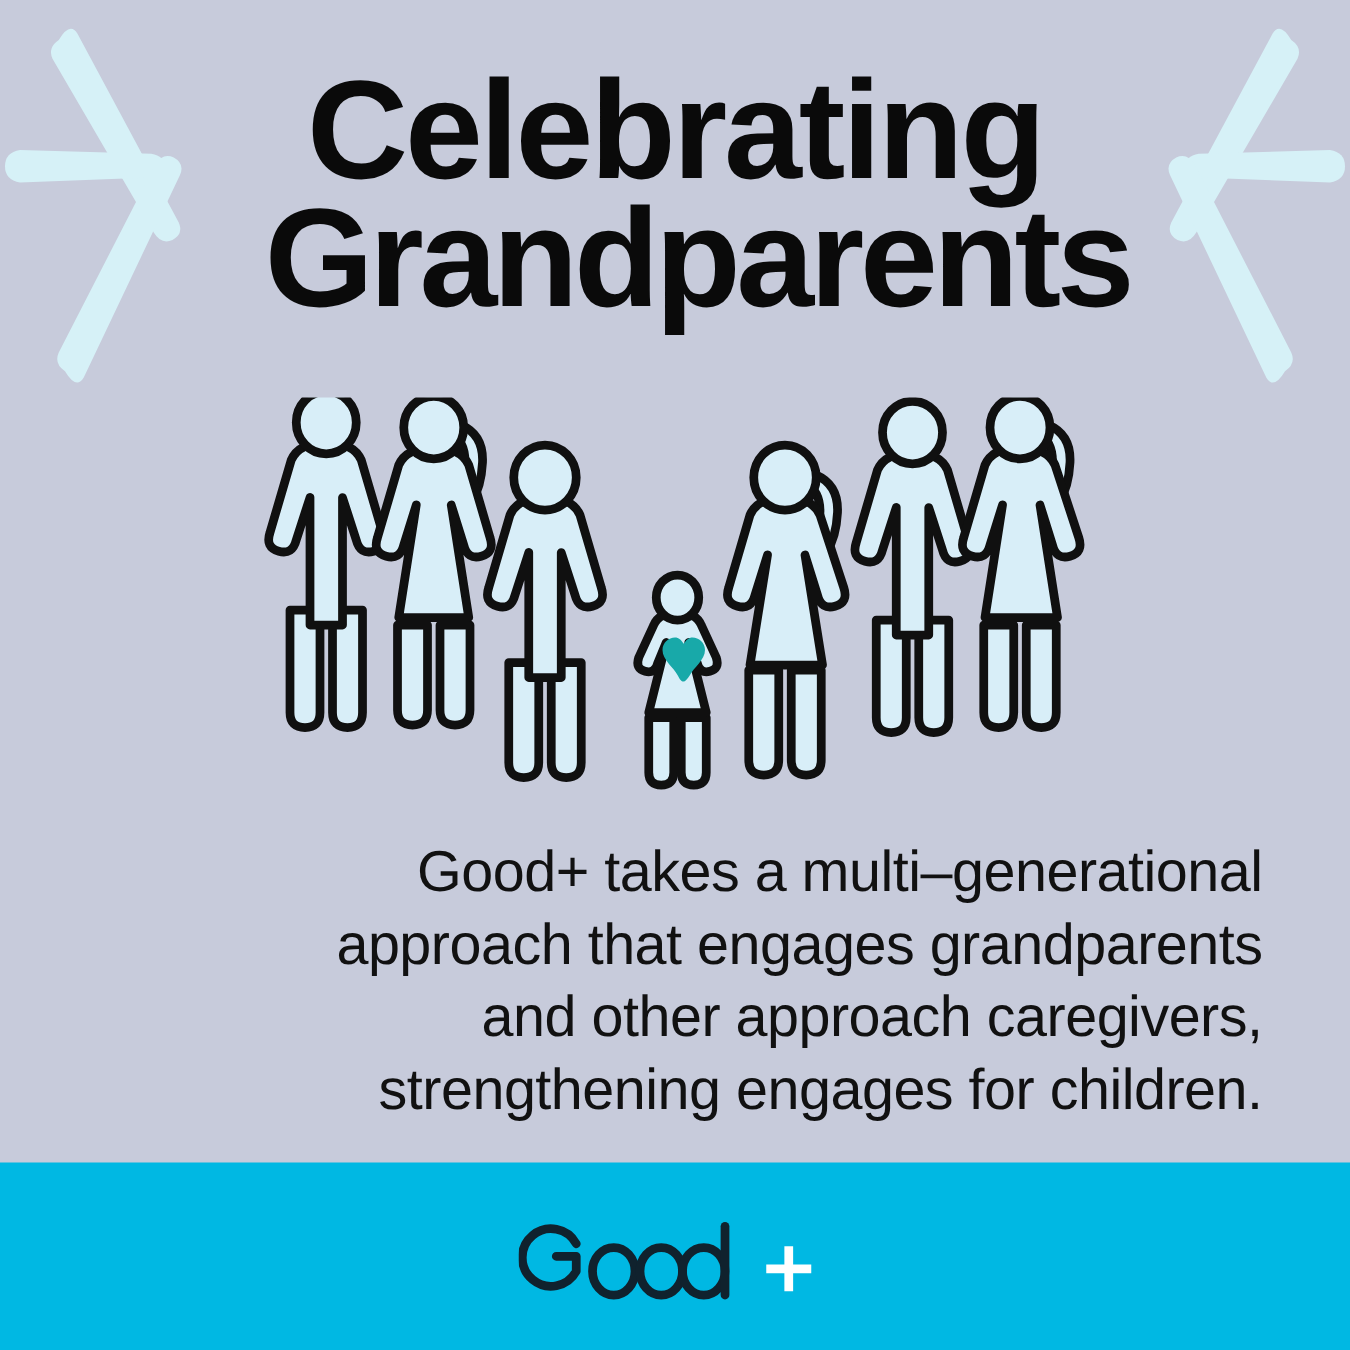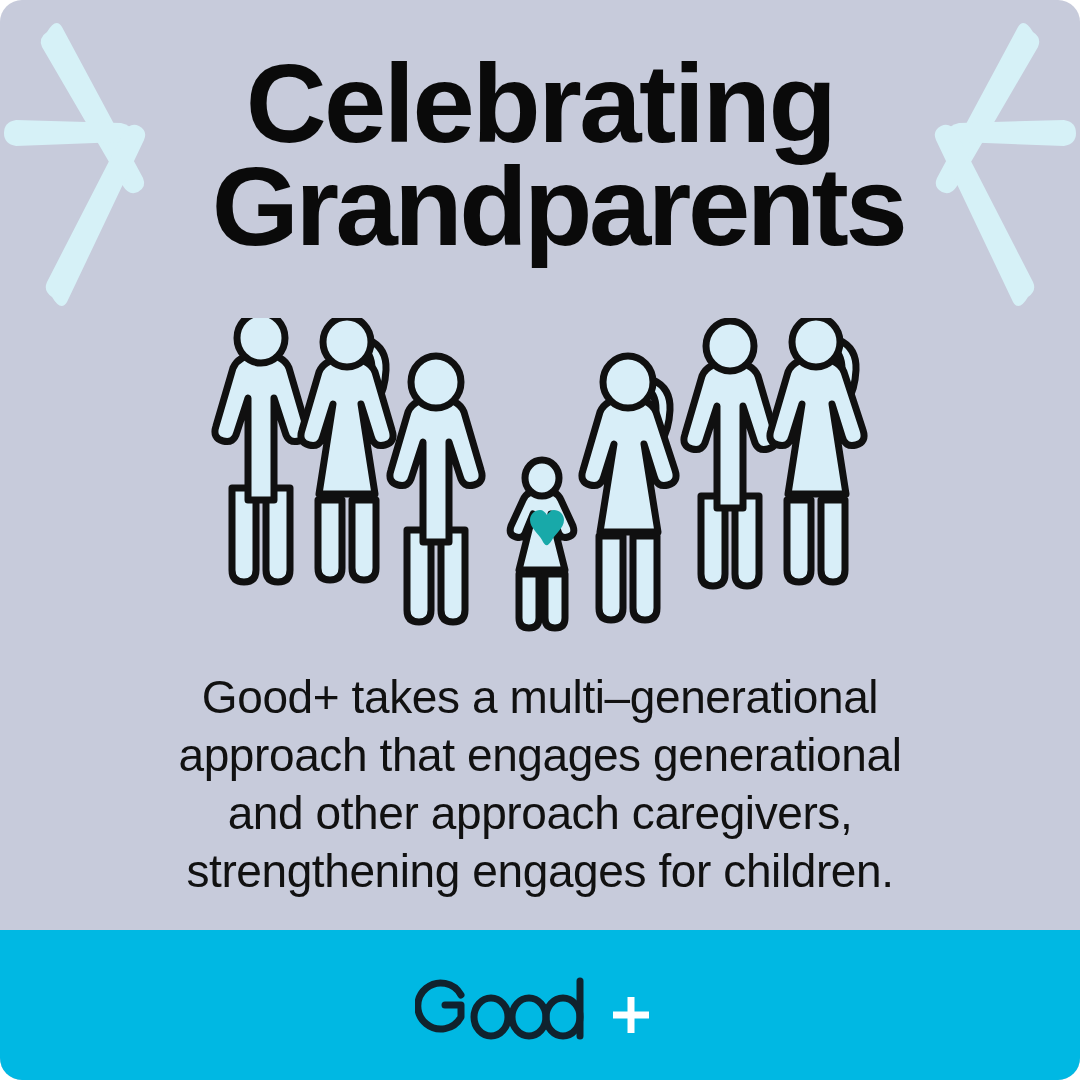--- a/index.html
+++ b/index.html
@@ -7,21 +7,20 @@
     padding: 0;
     background: #ffffff;
   }
   #poster {
     position: relative;
     width: 1080px;
     height: 1080px;
     overflow: hidden;
     background: #c7cbdb;
     font-family: "Liberation Sans", sans-serif;
-    border-radius: 22px;
   }
 
   
   .sparkle-group {
     position: absolute;
     top: 0;
     width: 200px;
     height: 330px;
     pointer-events: none;
   }
@@ -65,21 +64,21 @@
     left: 70px;
     width: 940px;
     text-align: center;
     color: #111111;
     font-family: "Liberation Sans", sans-serif;
     font-weight: normal;
     font-size: 46px;
     line-height: 58px;
     letter-spacing: -0.4px;
   }
-  .body-copy .line { display: block; white-space: nowrap; }
+  .body-copy .line { display: block; white-space: nowrap; text-align: right; }
 
   
   .footer-bar {
     position: absolute;
     left: 0;
     bottom: 0;
     width: 1080px;
     height: 150px;
     background: #00b8e3;
     display: flex;
@@ -233,21 +232,21 @@
                    L 638 54 q -6 -14 -28 -14 Z"></path>
           <ellipse cx="610" cy="24" rx="24" ry="25"></ellipse>
         </g>
 
       </g>
     </svg>
   </div>
 
   <div class="body-copy">
     <span class="line">Good+ takes a multi–generational</span>
-    <span class="line">approach that engages generational</span>
+    <span class="line">approach that engages grandparents</span>
     <span class="line">and other approach caregivers,</span>
     <span class="line">strengthening engages for children.</span>
   </div>
 
   <div class="footer-bar">
     <div class="logo-wrap">
       <svg viewBox="0 0 250 80" width="250" height="80" xmlns="http://www.w3.org/2000/svg">
 
         <g fill="none" stroke="#10222e" stroke-width="7" stroke-linecap="round">
 

